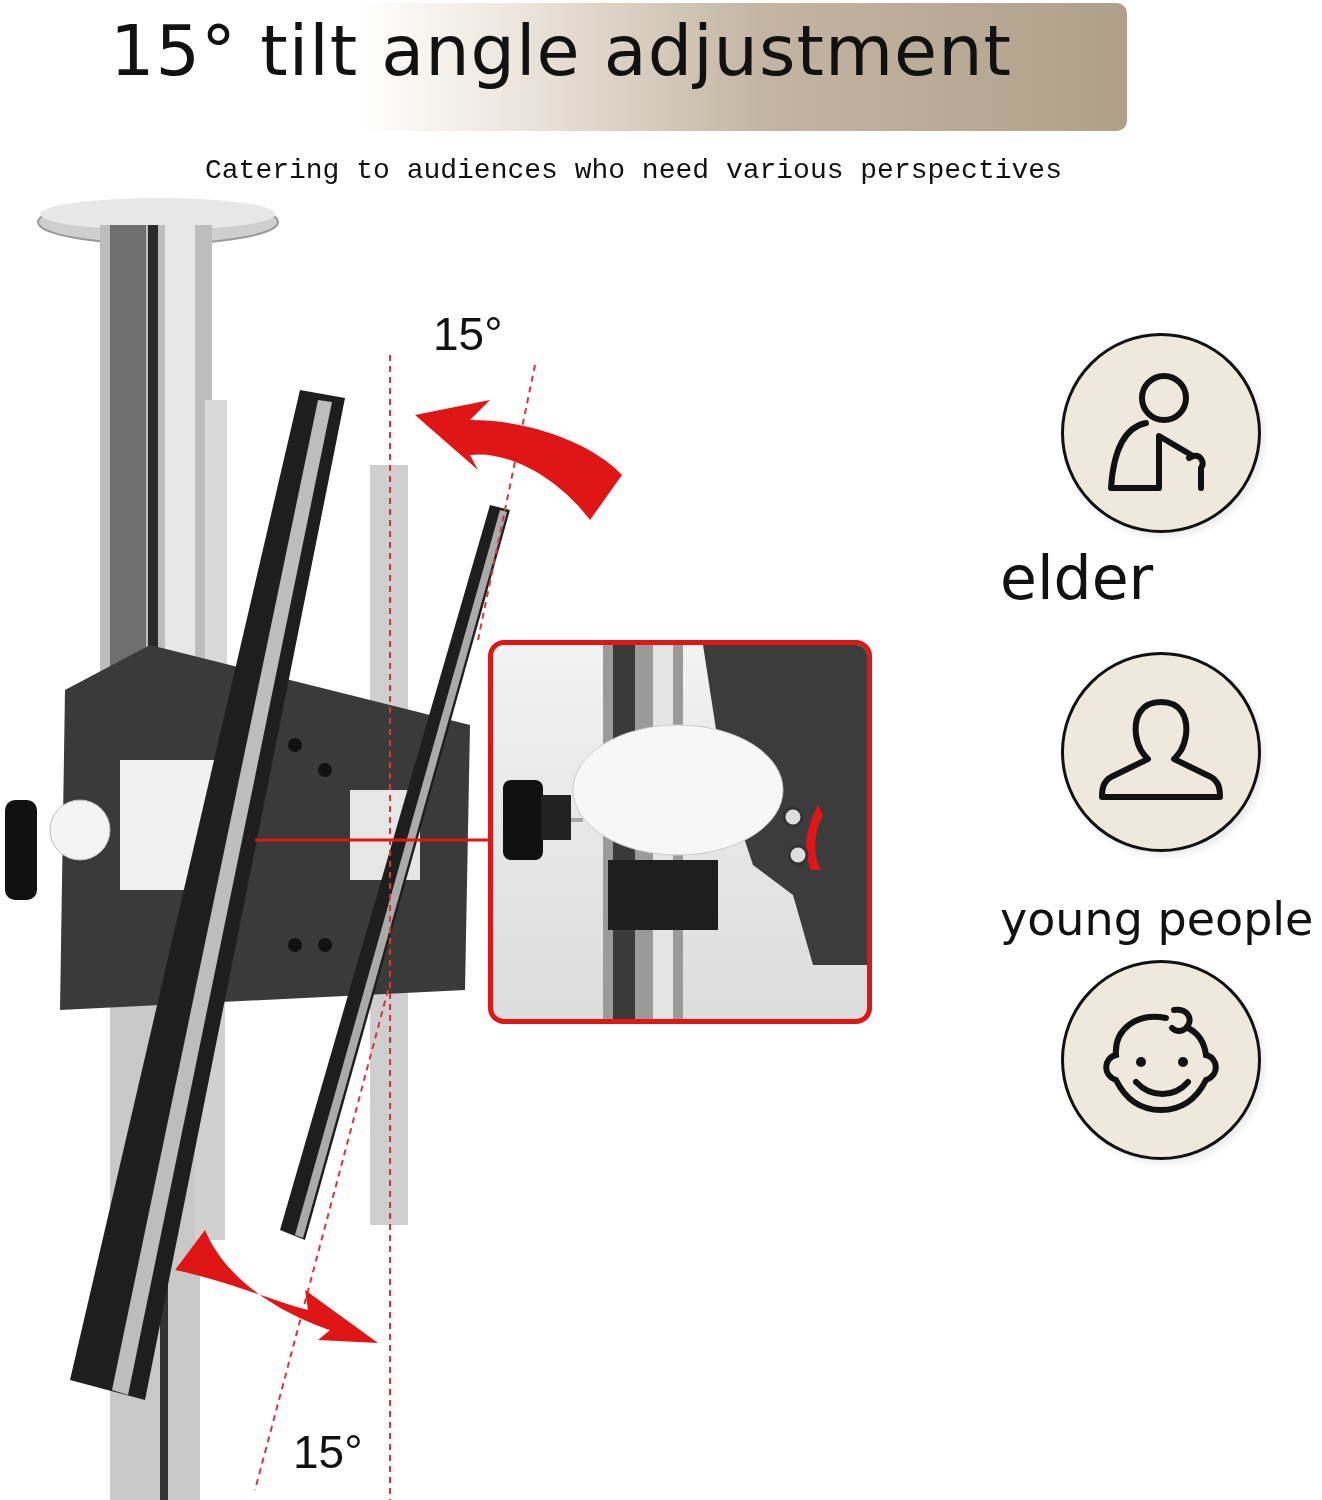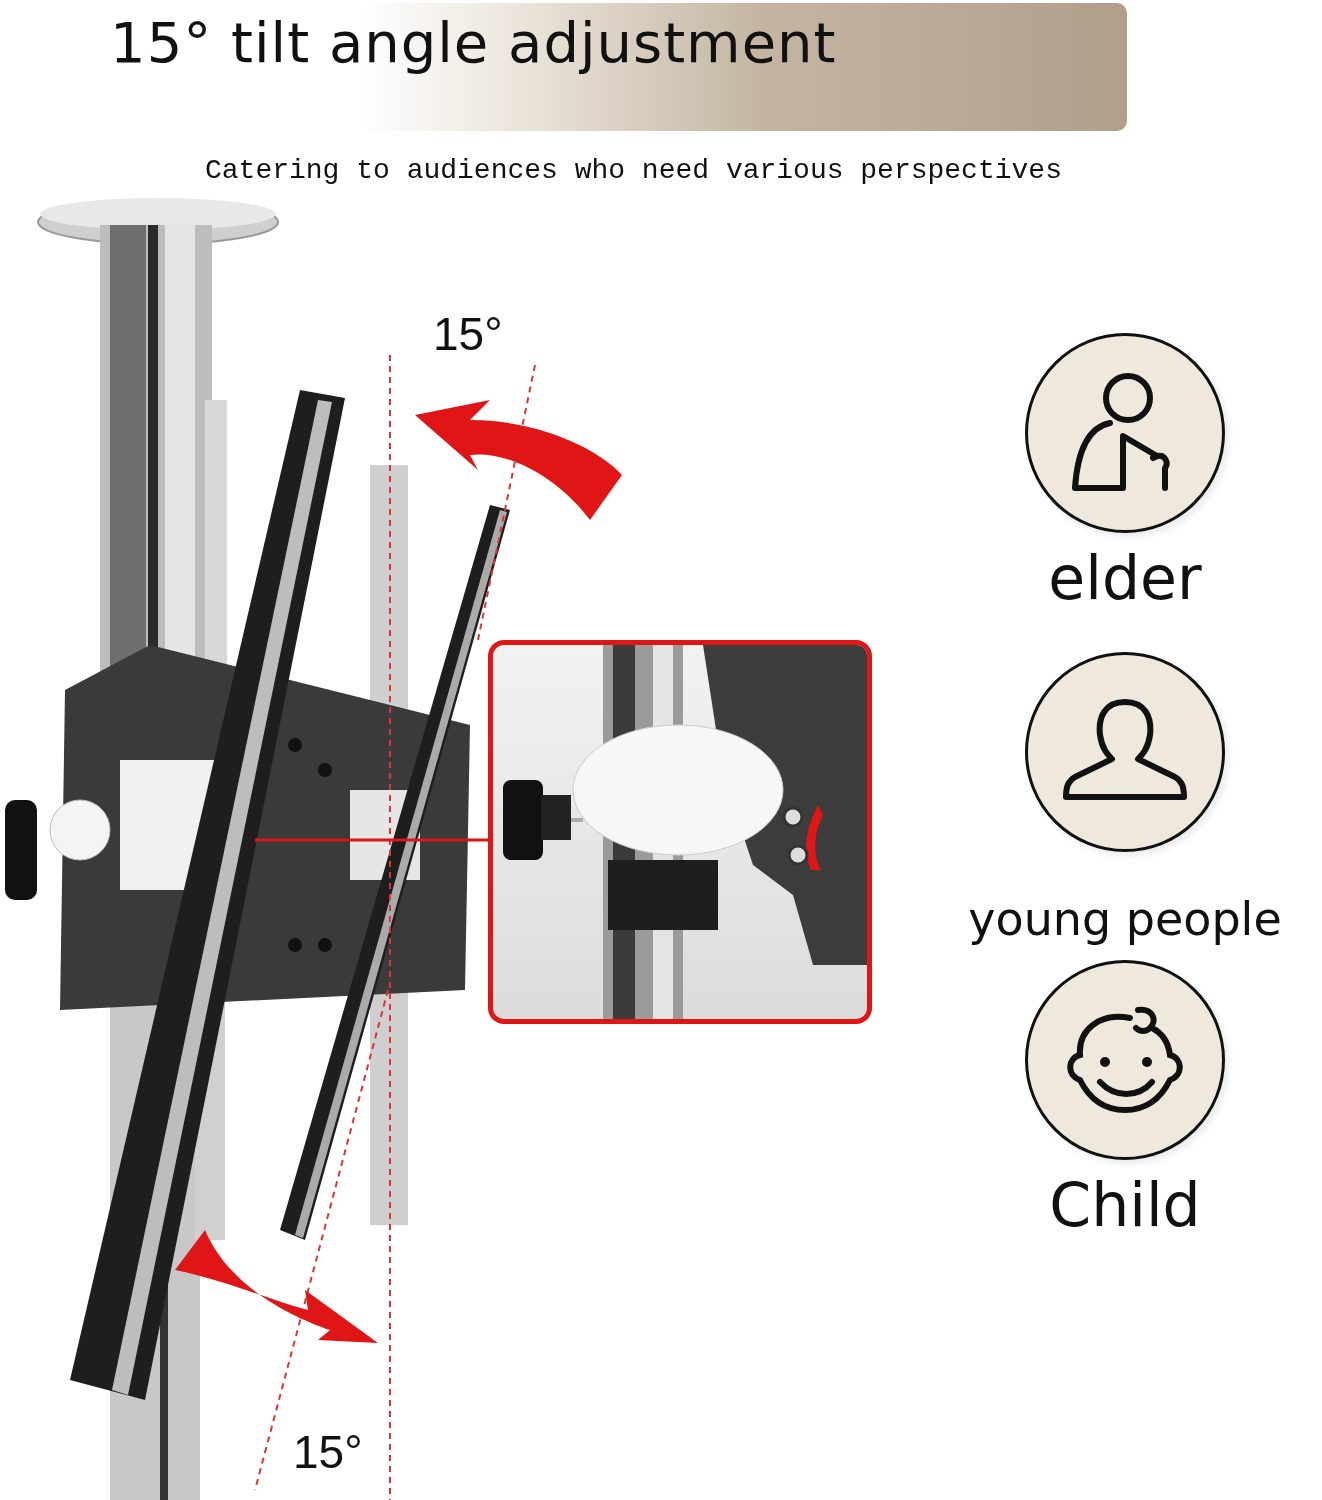--- a/index.html
+++ b/index.html
@@ -1,24 +1,24 @@
 <!DOCTYPE html>
 <html><head>
 <meta charset="utf-8">
 <style>
   html,body{margin:0;padding:0;background:#fff;}
   body{width:1322px;height:1500px;position:relative;overflow:hidden;font-family:"DejaVu Sans","Liberation Sans",sans-serif;}
   .banner{position:absolute;left:215px;top:3px;width:912px;height:128px;border-radius:10px;
     background:linear-gradient(90deg,#ffffff 0%,#ffffff 16%,#e9e2d8 35%,#c3b5a2 60%,#b0a08a 100%);}
-  .title{position:absolute;left:110px;top:10px;font-size:56px;color:#111;letter-spacing:1px;white-space:nowrap;}
+  .title{position:absolute;left:110px;top:10px;font-size:70px;color:#111;letter-spacing:1px;white-space:nowrap;}
   .subtitle{position:absolute;left:205px;top:155px;font-size:28px;color:#111;white-space:nowrap;font-family:Liberation Mono, monospace;}
   .art{position:absolute;left:0;top:190px;width:1000px;height:1310px;}
   .angle{position:absolute;font-family:Liberation Sans, sans-serif;font-size:46px;color:#111;}
   .zoombox{position:absolute;left:488px;top:640px;width:384px;height:384px;border:5px solid #e01515;border-radius:16px;background:linear-gradient(180deg,#f2f2f2,#dcdcdc);overflow:hidden;box-sizing:border-box;}
-  .aud{position:absolute;left:964px;width:322px;text-align:center;}
+  .aud{position:absolute;left:1000px;width:322px;text-align:left;}
   .circle{width:194px;height:194px;border-radius:50%;background:#efe8dd;border:3px solid #111;margin:0 auto;display:flex;align-items:center;justify-content:center;box-shadow:4px 4px 6px rgba(0,0,0,0.08);}
   .aud-label{font-size:60px;color:#111;margin-top:10px;white-space:nowrap;}
   .aud-label.small{font-size:46px;margin-top:40px;}
 </style>
 </head>
 <body>
 
 <div class="banner"></div>
 <div class="title">15° tilt angle adjustment</div>
 <div class="subtitle">Catering to audiences who need various perspectives</div>
@@ -109,14 +109,13 @@
 <div class="aud" style="top:960px;">
   <div class="circle">
     <svg width="130" height="120" viewBox="0 0 130 120" fill="none" stroke="#111" stroke-width="6" stroke-linecap="round">
       <path d="M78,10 C92,8 98,20 90,28 C86,32 80,32 76,28"></path>
       <path d="M70,18 C40,12 18,30 20,55 C8,58 6,75 20,80 C30,100 45,110 65,110 C85,110 100,100 110,80 C124,75 122,58 110,55 C108,40 100,32 92,28"></path>
       <circle cx="45" cy="62" r="5" fill="#111" stroke="none"></circle>
       <circle cx="87" cy="62" r="5" fill="#111" stroke="none"></circle>
       <path d="M40,82 C55,98 78,98 92,82"></path>
     </svg>
   </div>
-  <div class="aud-label">Child</div>
 </div>
 
 </body></html>

